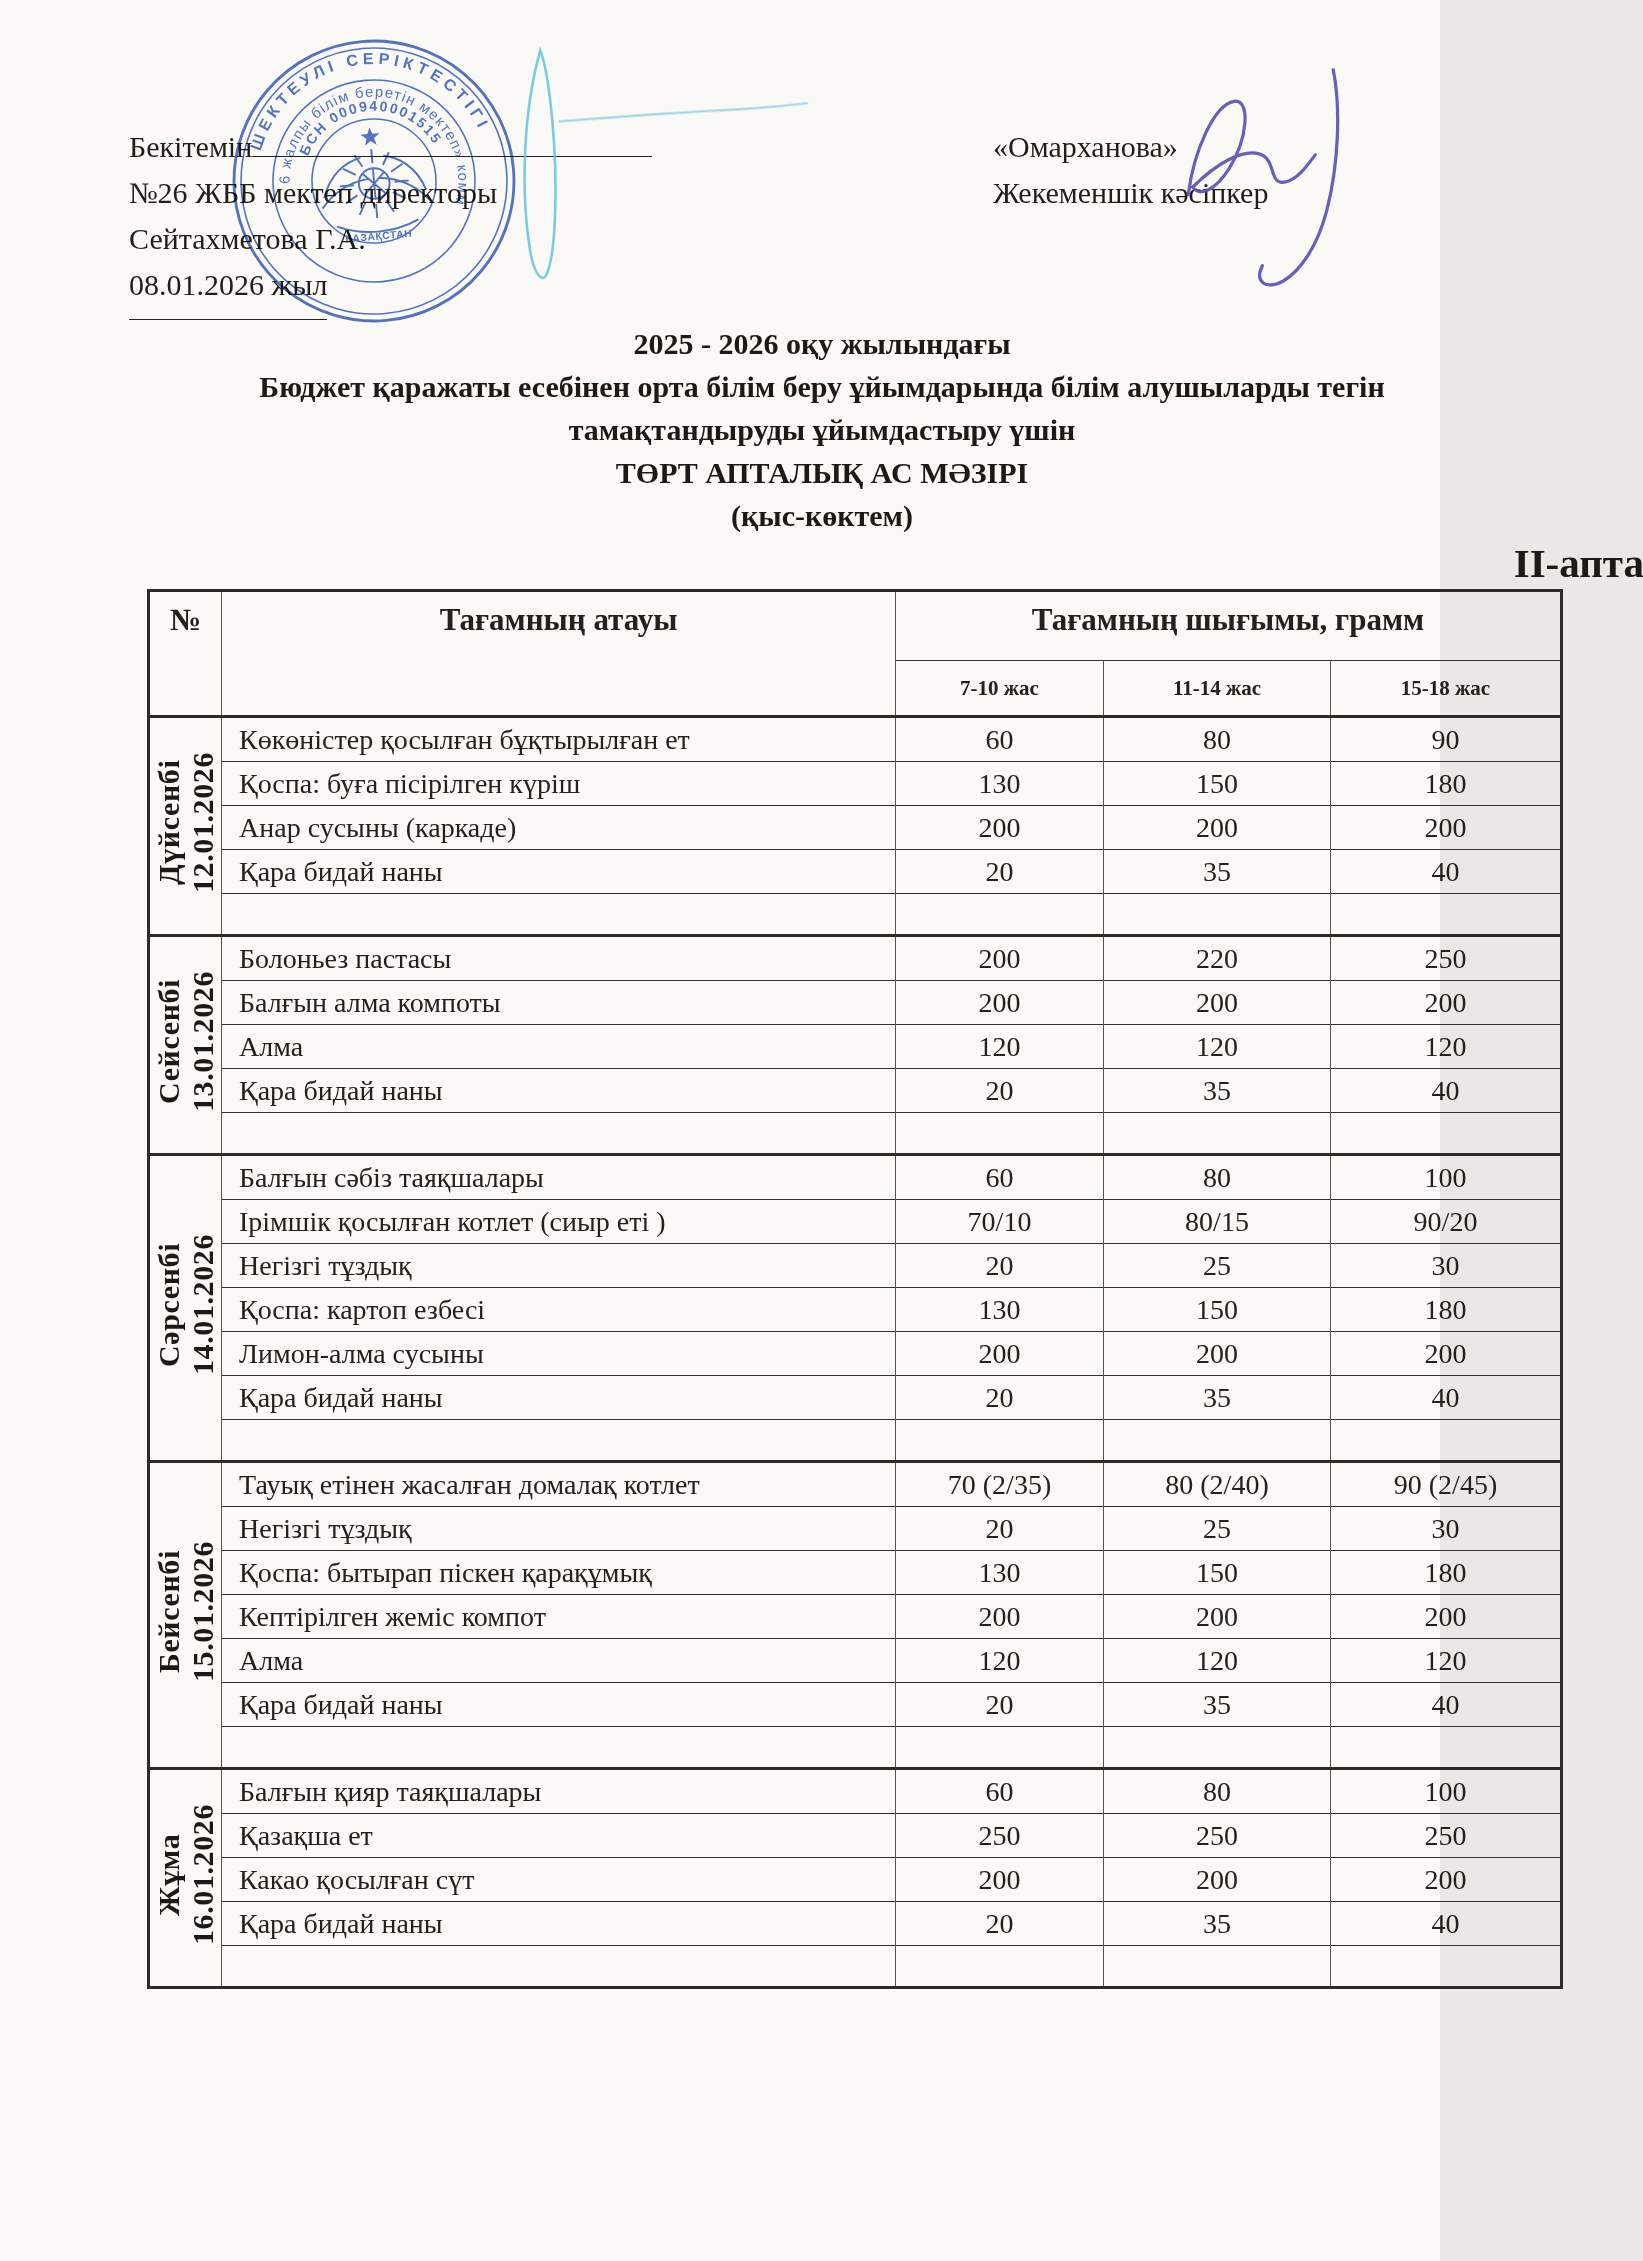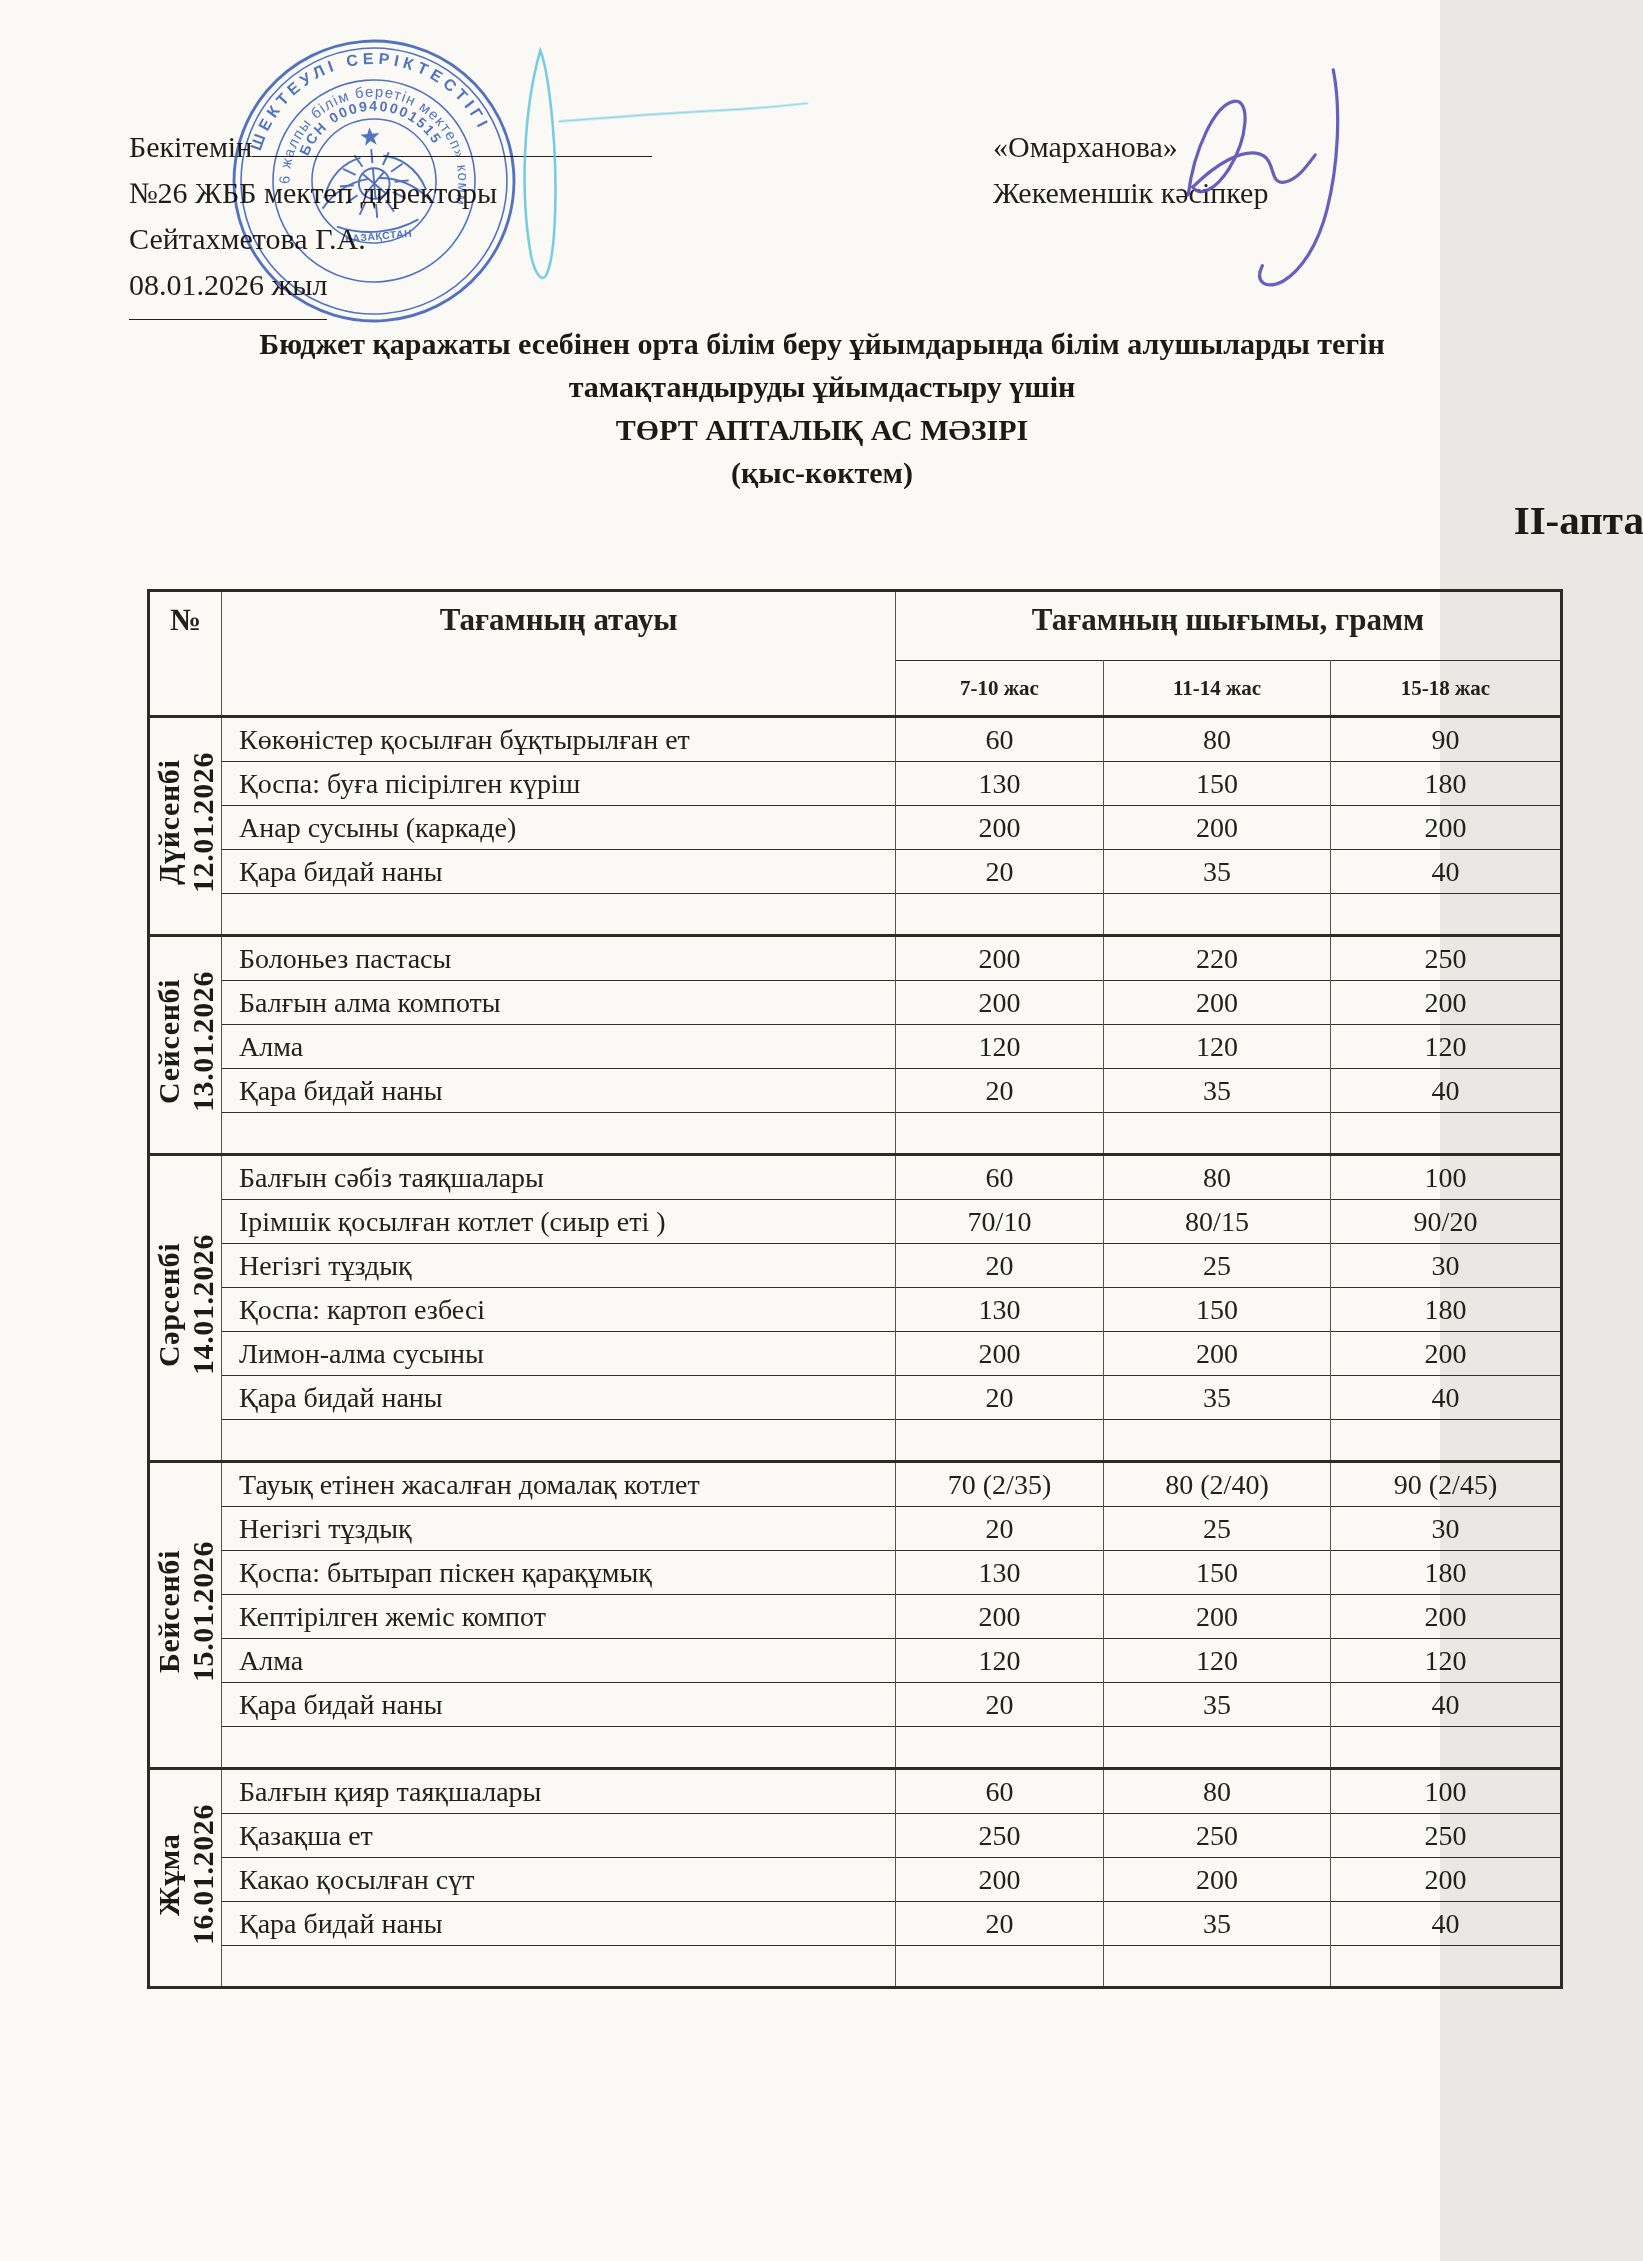--- a/index.html
+++ b/index.html
@@ -179,20 +179,21 @@
 
       <g stroke="#5b53b8" stroke-width="5" opacity="0.92">
         <path d="M 1843,302 C 1852,232 1884,162 1914,157 C 1940,153 1936,214 1906,262 C 1886,293 1862,306 1850,290"></path>
         <path d="M 1850,290 C 1888,252 1926,232 1952,238 C 1982,246 1966,288 1994,282 C 2014,277 2028,256 2040,240"></path>
         <path d="M 2068,108 C 2080,168 2076,256 2058,326 C 2044,380 2018,420 1990,436 C 1962,450 1946,436 1958,412"></path>
       </g>
     </g>
   </svg>
 
   <div class="title-block">
+    <div class="t1">2025 - 2026 оқу жылындағы</div>
     <div class="t2">Бюджет қаражаты есебінен орта білім беру ұйымдарында білім алушыларды тегін</div>
     <div class="t3">тамақтандыруды ұйымдастыру үшін</div>
     <div class="t4">ТӨРТ АПТАЛЫҚ АС МӘЗІРІ</div>
     <div class="t5">(қыс-көктем)</div>
     <div class="t6">II-апта</div>
   </div>
 
   <table class="menu">
     <colgroup>
       <col class="c-day">

